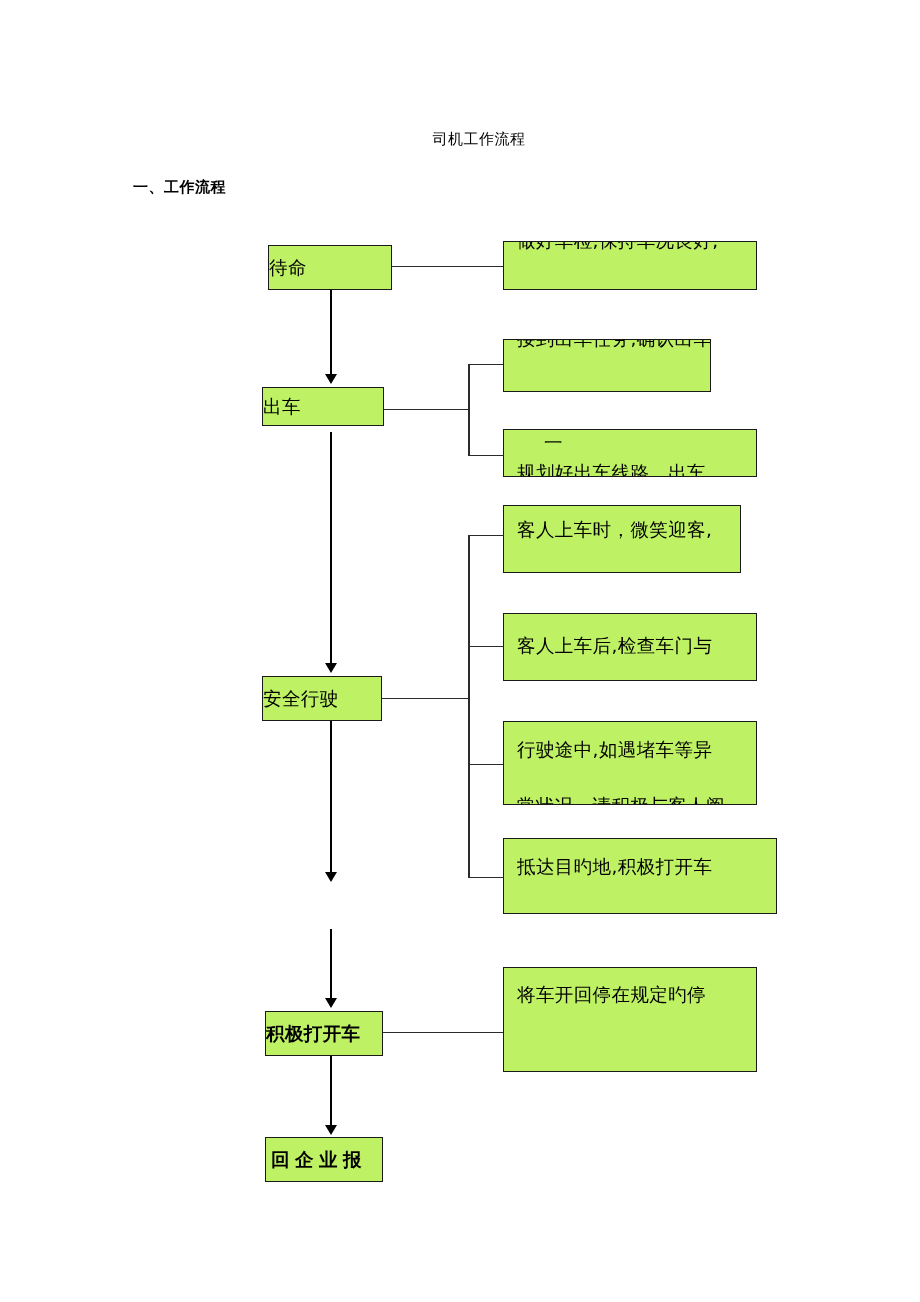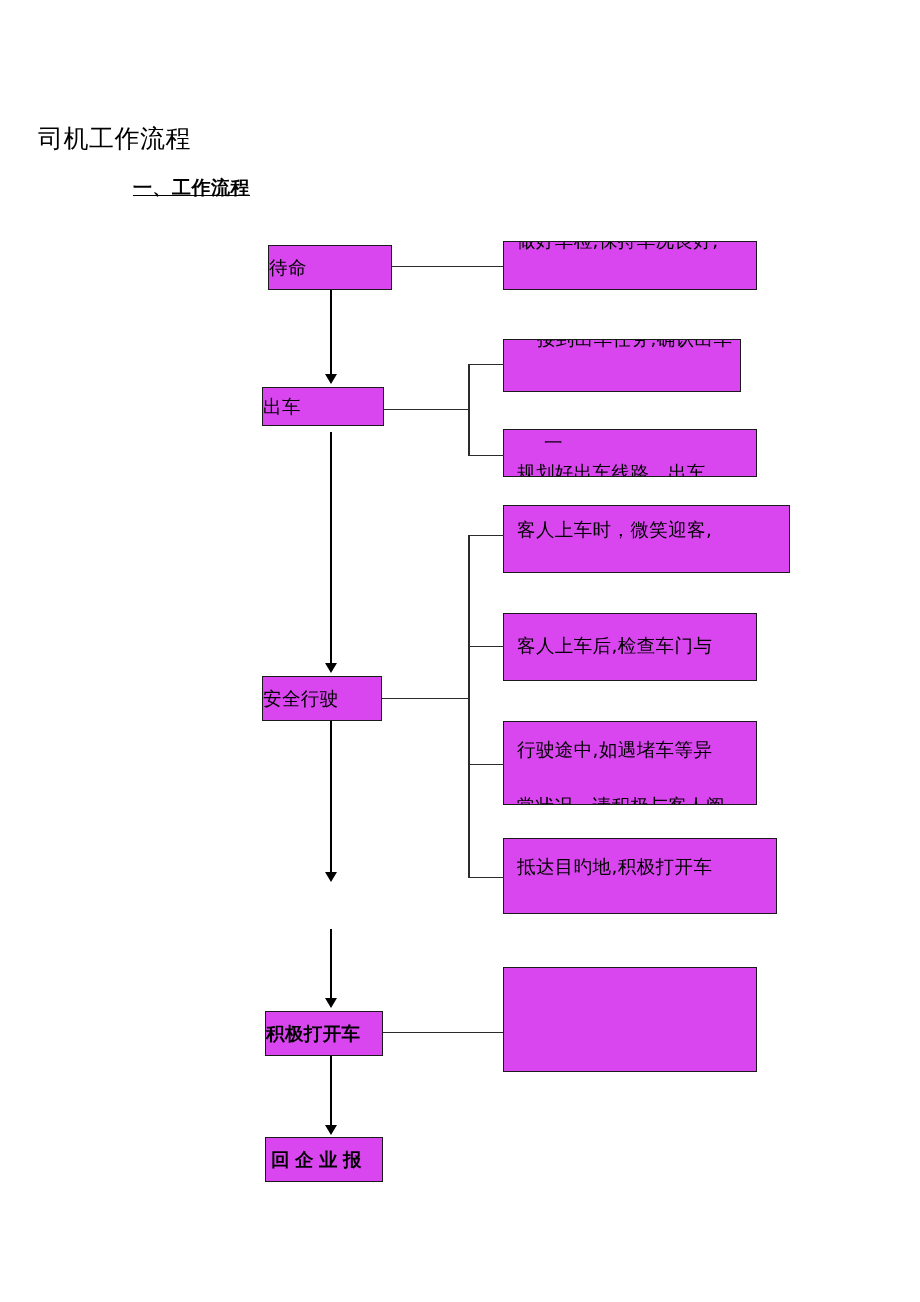--- a/index.html
+++ b/index.html
@@ -19,44 +19,43 @@
     background: #ffffff;
     overflow: hidden;
   }
 
   
   .doc-title {
     position: absolute;
     left: 0;
     top: 126px;
     width: 920px;
-    text-align: left;
-    font-size: 25px;
+    text-align: center;
+    font-size: 15px;
     line-height: 26px;
     letter-spacing: 0.5px;
     padding-left: 38px;
     box-sizing: border-box;
   }
   .section-heading {
     position: absolute;
     left: 133px;
     top: 174px;
-    font-size: 19px;
+    font-size: 15px;
     font-weight: bold;
     line-height: 26px;
     letter-spacing: 0.5px;
-    text-decoration: underline;
   }
 
   
   .node {
     position: absolute;
     box-sizing: border-box;
     border: 1.4px solid #1a1a1a;
-    background: #d946ef;
+    background: #bef264;
     overflow: hidden;
     display: block;
   }
   .node .txt {
     display: block;
     font-size: 18.5px;
     line-height: 44px;
     white-space: nowrap;
     letter-spacing: 0.4px;
   }
@@ -144,48 +143,49 @@
   <div class="node stage bold spaced" style="left:265px; top:1137px; width:118px; height:45px;">
     <div class="stage-inner">
       <span class="txt">回企业报</span>
     </div>
   </div>
 
   <div class="node detail clip-top" style="left:503px; top:241px; width:254px; height:49px;">
     <span class="txt">做好车检,保持车况良好,</span>
   </div>
 
-  <div class="node detail clip-top" style="left:503px; top:339px; width:238px; height:53px;padding-left:20px;">
+  <div class="node detail clip-top" style="left:503px; top:339px; width:208px; height:53px;">
     <span class="txt">接到出车任务,确认出车</span>
   </div>
 
   <div class="node detail two-line" style="left:503px; top:429px; width:254px; height:48px;">
     <span class="txt" style="line-height:26px; padding-left:40px;">一</span>
     <span class="txt" style="line-height:34px;">规划好出车线路，出车</span>
   </div>
 
-  <div class="node detail" style="left:503px; top:505px; width:287px; height:68px;">
+  <div class="node detail" style="left:503px; top:505px; width:238px; height:68px;">
     <span class="txt" style="line-height:47px;">客人上车时，微笑迎客,</span>
   </div>
 
   <div class="node detail" style="left:503px; top:613px; width:254px; height:68px;">
     <span class="txt" style="line-height:64px;">客人上车后,检查车门与</span>
   </div>
 
   <div class="node detail" style="left:503px; top:721px; width:254px; height:84px;">
     <span class="txt" style="line-height:56px;">行驶途中,如遇堵车等异</span>
     <span class="txt" style="line-height:56px;">常状况，请积极与客人阐</span>
   </div>
 
   <div class="node detail" style="left:503px; top:838px; width:274px; height:76px;">
     <span class="txt" style="line-height:56px;">抵达目旳地,积极打开车</span>
     <span class="txt" style="line-height:62px;">门,协助客人上下搬运物</span>
   </div>
 
   <div class="node detail" style="left:503px; top:967px; width:254px; height:105px;">
+    <span class="txt" style="line-height:54px;">将车开回停在规定旳停</span>
   </div>
 
   <div class="vline" style="left:330px; top:290px; height:85px;"></div>
   <div class="arrow-head" style="left:325px; top:374px;"></div>
 
   <div class="vline" style="left:330px; top:432px; height:232px;"></div>
   <div class="arrow-head" style="left:325px; top:663px;"></div>
 
   <div class="vline" style="left:330px; top:721px; height:152px;"></div>
   <div class="arrow-head" style="left:325px; top:872px;"></div>

